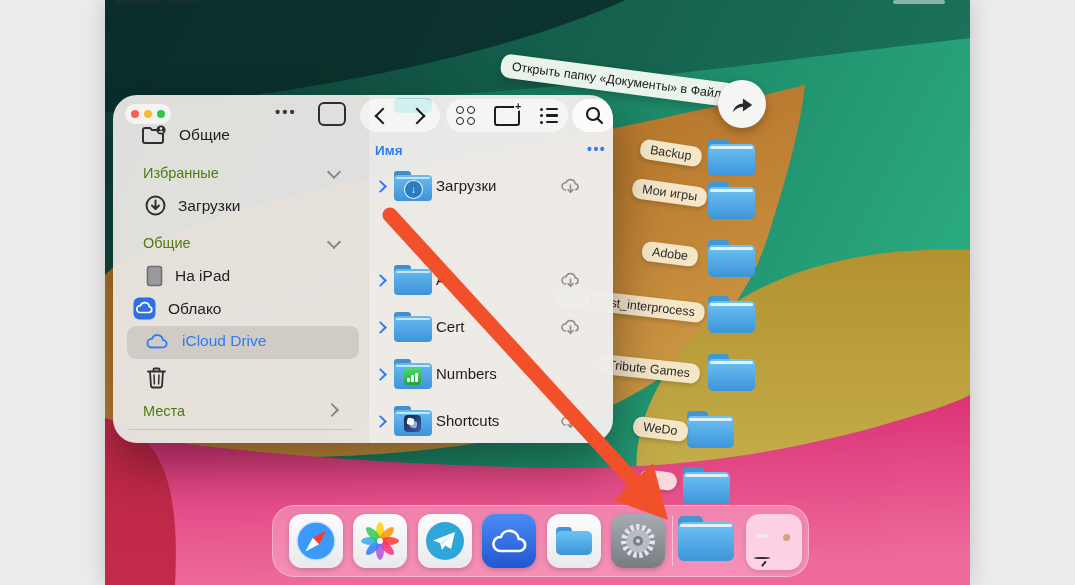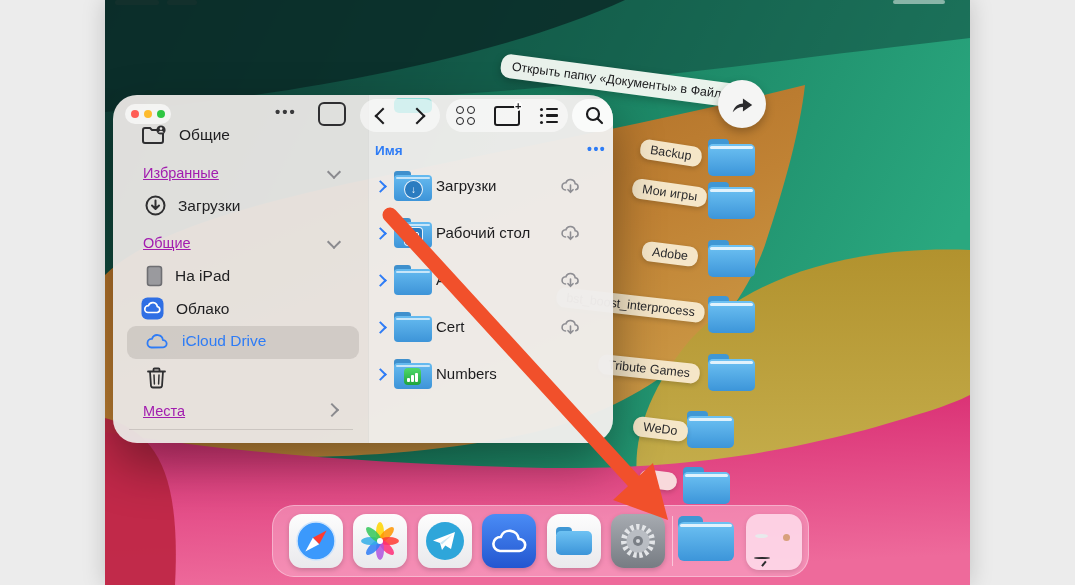--- a/index.html
+++ b/index.html
@@ -20,21 +20,21 @@
   .traffic{position:absolute;left:12px;top:9px;width:46px;height:20px;border-radius:10px;
            background:rgba(255,255,255,.65);display:flex;align-items:center;justify-content:center;gap:5px;}
   .dot{width:8px;height:8px;border-radius:50%;}
   .dot.r{background:#ff5d55}.dot.y{background:#fdbb2d}.dot.g{background:#2fc643}
   .more-dots{position:absolute;color:#3a3a3c;font-size:15px;letter-spacing:2px;font-weight:bold;}
   .sb-more{left:162px;top:8px;}
   .winicon{position:absolute;left:205px;top:7px;width:24px;height:20px;border:2.2px solid #2f2f31;border-radius:6px;}
   .winicon::after{content:"";position:absolute;left:2px;right:2px;top:2px;height:3px;border-radius:2px;background:#2f2f31;opacity:.0;}
   
   .sb-row{position:absolute;left:28px;display:flex;align-items:center;gap:12px;color:#1f1f21;font-size:15.5px;}
-  .sb-sec{position:absolute;left:30px;color:#a21caf;font-size:14.5px;text-decoration:underline;}
+  .sb-sec{position:absolute;left:30px;color:#4d7c0f;font-size:14.5px;}
   .chev{display:inline-block;width:8px;height:8px;border:solid #8a8a8e;border-width:0 2px 2px 0;}
   .chev.down{transform:rotate(45deg);}
   .chev.right{transform:rotate(-45deg);}
   .chev-abs{position:absolute;}
   .sel-pill{position:absolute;left:14px;top:231px;width:232px;height:33px;border-radius:9px;background:rgba(110,105,100,.18);}
   .sb-blue{color:#2e7cf6;align-items:flex-end;}
   .tagline{position:absolute;left:16px;top:334px;width:224px;height:1px;background:rgba(0,0,0,.12);}
   
   .pill{position:absolute;top:4px;height:33px;border-radius:17px;background:rgba(252,252,252,.62);display:flex;align-items:center;justify-content:space-around;}
   .navpill{left:247px;width:80px;}
@@ -236,21 +236,21 @@
     <div class="sb-sec" style="top:140px">Общие</div>
     <span class="chev down chev-abs" style="left:216px;top:142px"></span>
 
     <div class="sb-row" style="top:170px;left:33px">
       <svg width="17" height="22" viewBox="0 0 17 22">
         <rect x="1.5" y="1.5" width="14" height="19" rx="2.5" fill="#9a9a9e" stroke="#6e6e72" stroke-width="1.6"></rect>
       </svg>
       <span>На iPad</span>
     </div>
 
-    <div class="sb-row" style="top:202px;left:28px">
+    <div class="sb-row" style="top:202px;left:20px">
       <svg width="23" height="23" viewBox="0 0 23 23">
         <rect x="0.5" y="0.5" width="22" height="22" rx="6" fill="#2f6fe4"></rect>
         <path d="M7,15.5 a3.4,3.4 0 0 1 .4,-6.8 a4.6,4.6 0 0 1 8.9,1 a2.9,2.9 0 0 1 .2,5.7 Z" fill="none" stroke="#fff" stroke-width="1.7" stroke-linejoin="round"></path>
       </svg>
       <span>Облако</span>
     </div>
 
     <div class="sel-pill"></div>
     <div class="sb-row sb-blue" style="top:237px;left:32px">
       <svg width="25" height="18" viewBox="0 0 25 18">
@@ -323,38 +323,20 @@
       <span class="rcloud">
         <svg width="21" height="17" viewBox="0 0 21 17">
             <path d="M5.5,13 a3.6,3.6 0 0 1 .4,-7.2 a4.8,4.8 0 0 1 9.3,1 a3,3 0 0 1 .6,5.9" fill="none" stroke="#8e8e93" stroke-width="1.6" stroke-linecap="round"></path>
             <path d="M10.5,8 L10.5,15 M8,12.7 L10.5,15.3 L13,12.7" fill="none" stroke="#8e8e93" stroke-width="1.6" stroke-linecap="round" stroke-linejoin="round"></path>
           </svg>
         </span>
 
       <span class="rsep" style="bottom:0"></span>
     </div>
 
-    <div class="row" style="top:115px">
-      <span class="rchev"></span>
-      <span class="mfold">
-          <i class="tab"></i>
-          <i class="bodyy"></i>
-          <i class="gloss"></i>
-        <i class="badge desktop"></i>
-        </span>
-      <span class="rname">Рабочий стол</span>
-      <span class="rcloud">
-        <svg width="21" height="17" viewBox="0 0 21 17">
-            <path d="M5.5,13 a3.6,3.6 0 0 1 .4,-7.2 a4.8,4.8 0 0 1 9.3,1 a3,3 0 0 1 .6,5.9" fill="none" stroke="#8e8e93" stroke-width="1.6" stroke-linecap="round"></path>
-            <path d="M10.5,8 L10.5,15 M8,12.7 L10.5,15.3 L13,12.7" fill="none" stroke="#8e8e93" stroke-width="1.6" stroke-linecap="round" stroke-linejoin="round"></path>
-          </svg>
-        </span>
-
-      <span class="rsep" style="bottom:0"></span>
-    </div>
 
     <div class="row" style="top:162px">
       <span class="rchev"></span>
       <span class="mfold">
           <i class="tab"></i>
           <i class="bodyy"></i>
           <i class="gloss"></i>
         </span>
       <span class="rname">Au</span>
       <span class="rcloud">
@@ -395,20 +377,37 @@
             <i style="height:4px"></i>
             <i style="height:7px"></i>
             <i style="height:9px"></i>
           </i>
         </span>
       <span class="rname">Numbers</span>
 
       <span class="rsep" style="bottom:0"></span>
     </div>
 
+    <div class="row" style="top:303px">
+      <span class="rchev"></span>
+      <span class="mfold">
+          <i class="tab"></i>
+          <i class="bodyy"></i>
+          <i class="gloss"></i>
+        <i class="badge shortcuts"></i>
+        </span>
+      <span class="rname">Shortcuts</span>
+      <span class="rcloud">
+        <svg width="21" height="17" viewBox="0 0 21 17">
+            <path d="M5.5,13 a3.6,3.6 0 0 1 .4,-7.2 a4.8,4.8 0 0 1 9.3,1 a3,3 0 0 1 .6,5.9" fill="none" stroke="#8e8e93" stroke-width="1.6" stroke-linecap="round"></path>
+            <path d="M10.5,8 L10.5,15 M8,12.7 L10.5,15.3 L13,12.7" fill="none" stroke="#8e8e93" stroke-width="1.6" stroke-linecap="round" stroke-linejoin="round"></path>
+          </svg>
+        </span>
+      <span class="rdate"></span>
+    </div>
   </div>
 
   <div class="tooltip">Открыть папку «Документы» в Файлах</div>
   <div class="sharebtn">
     <svg width="26" height="26" viewBox="0 0 28 24">
       <path d="M4,21 C5.8,14 10.5,11.6 15,11.4 L15,6 L25,13 L15,20 L15,15.2 C11,15.2 7.2,17 4,21 Z" fill="#2b2b2d"></path>
     </svg>
   </div>
 
   <div class="dock">

